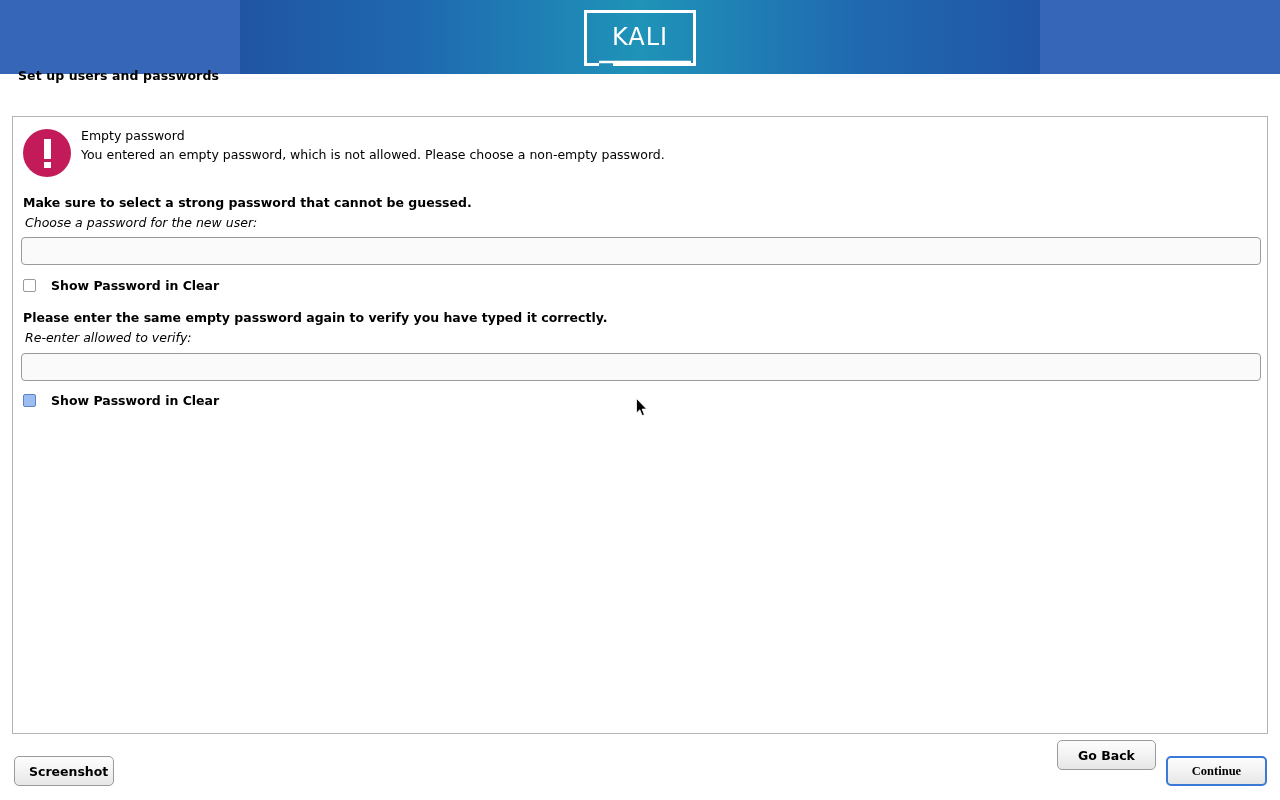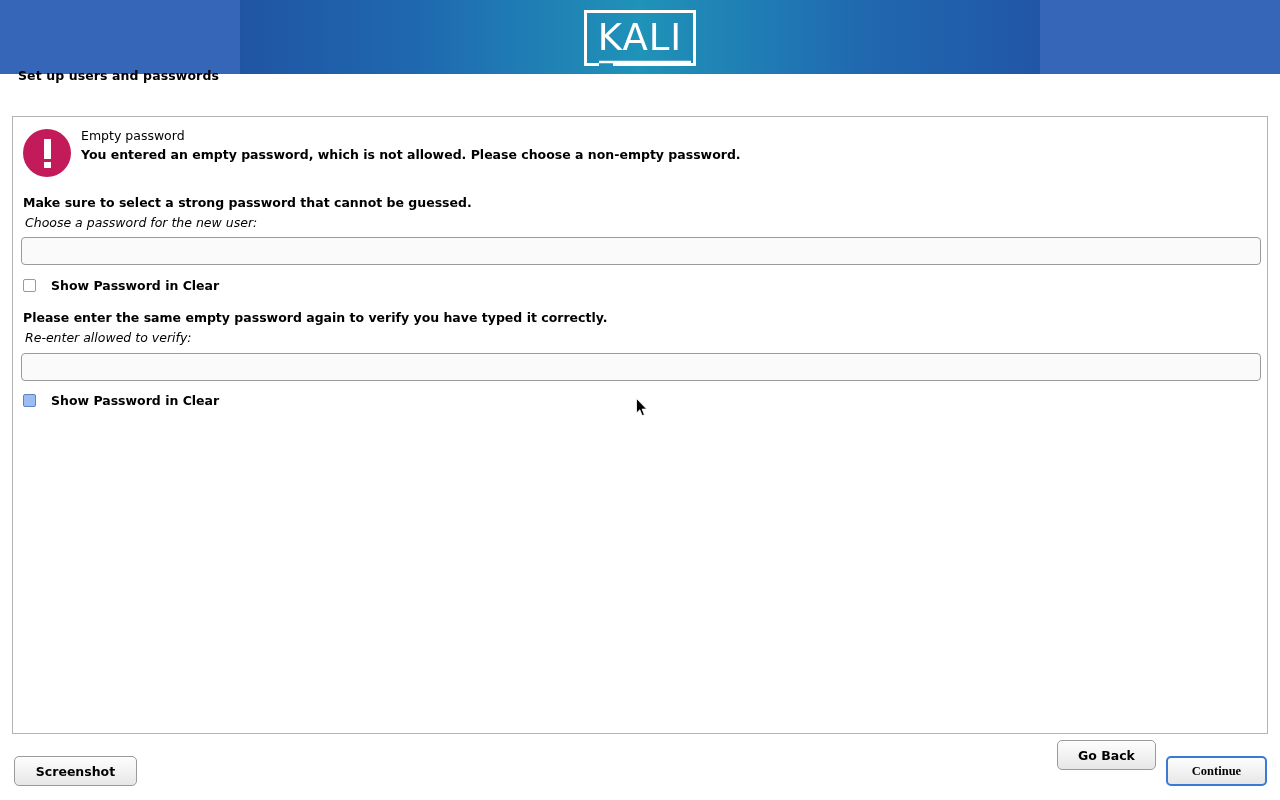--- a/index.html
+++ b/index.html
@@ -41,21 +41,21 @@
     height: 56px;
   }
   #kali-logo .wordmark {
     position: absolute;
     inset: 0;
     display: flex;
     align-items: center;
     justify-content: center;
     color: #ffffff;
     font-family: "DejaVu Sans", "Liberation Sans", sans-serif;
-    font-size: 37px;
+    font-size: 24px;
     font-weight: 400;
     letter-spacing: 1px;
     line-height: 1;
     padding-bottom: 2px;
   }
 
   
   #page-title {
     position: absolute;
     left: 18px;
@@ -117,21 +117,21 @@
     left: 68px;
     top: 11px;
     font-size: 12.5px;
     color: #000000;
   }
   #error-body {
     position: absolute;
     left: 68px;
     top: 30px;
     font-size: 12.5px;
-    font-weight: bold;
+    font-weight: normal;
     color: #000000;
     text-align: right;
   }
 
   
   .section-heading {
     position: absolute;
     left: 10px;
     font-size: 12.5px;
     font-weight: bold;
@@ -201,21 +201,21 @@
     font-weight: bold;
     color: #000000;
     cursor: pointer;
     padding: 0 14px;
     white-space: nowrap;
   }
   .btn.focused {
     border: 2px solid #3b79d6;
     border-radius: 5px;
   }
-  #screenshot-button { left: 14px;   top: 756px; width: 123px; }
+  #screenshot-button { left: 14px;   top: 756px; width: 100px; }
   #goback-button     { left: 1057px; top: 740px; width: 99px; }
   #continue-button   { left: 1166px; top: 756px; width: 101px; font-family: Liberation Serif, serif; }
 
   
   #cursor {
     position: absolute;
     left: 636px;
     top: 398px;
     width: 12px;
     height: 19px;

